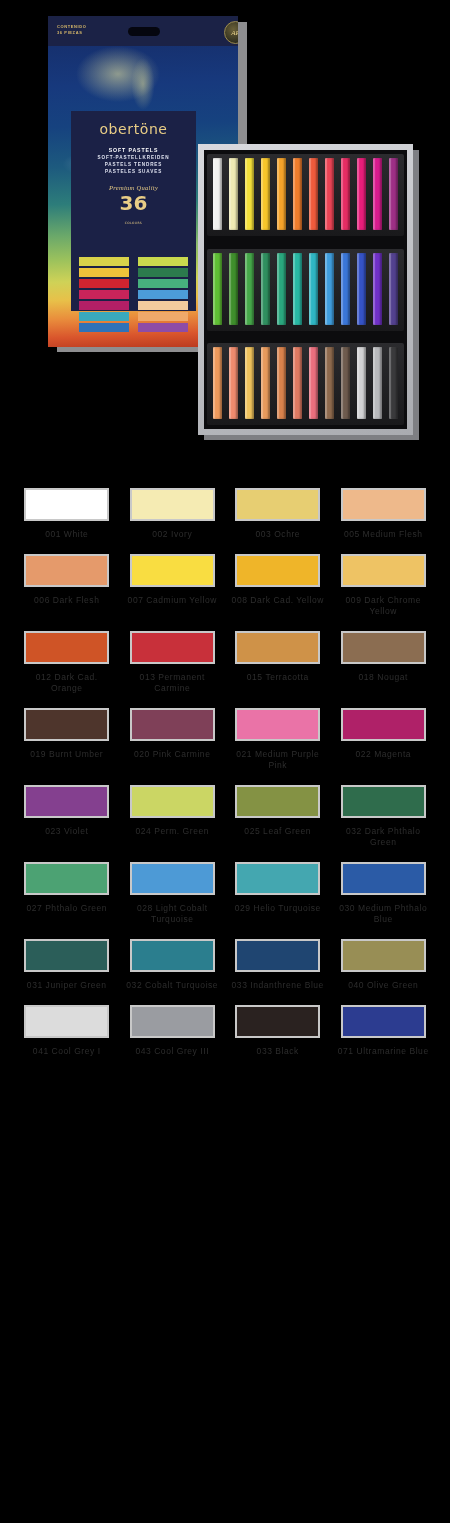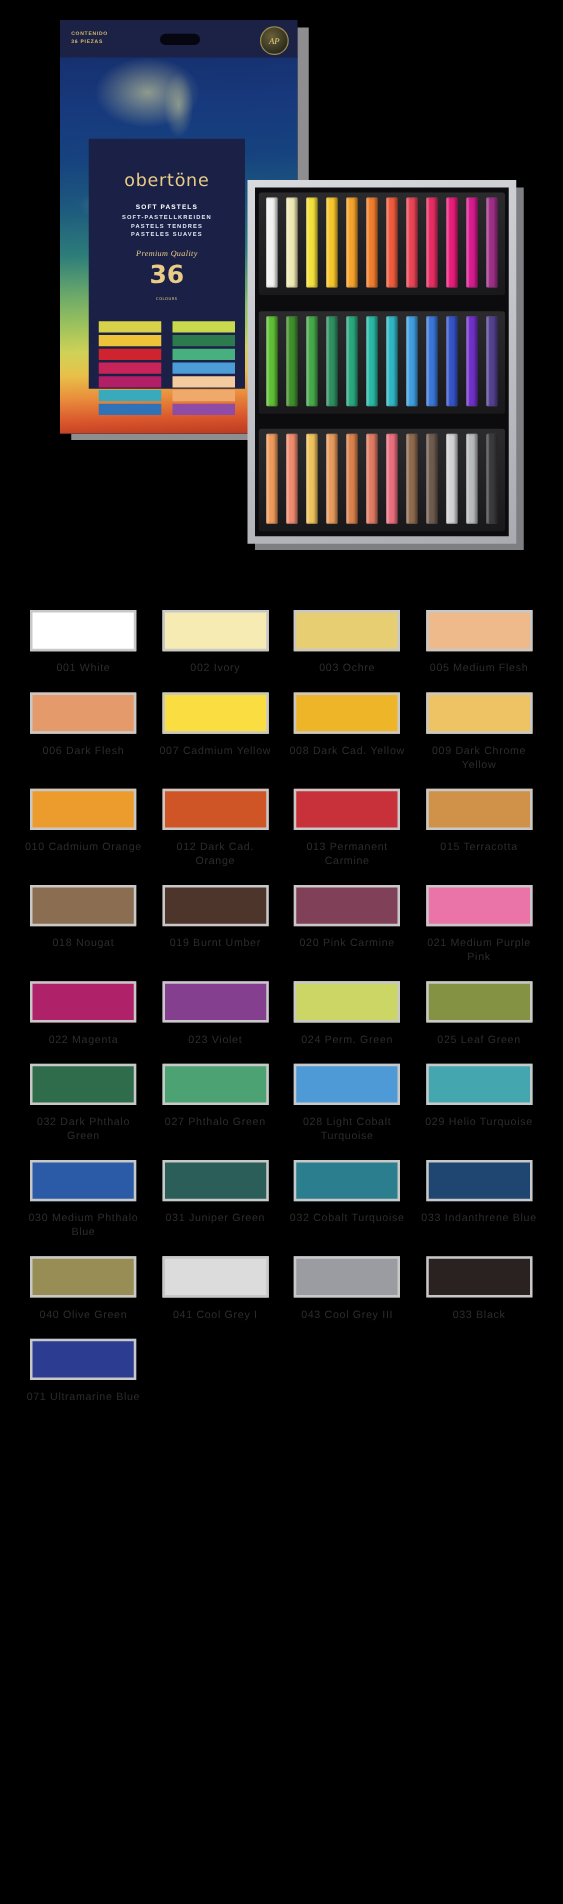--- a/index.html
+++ b/index.html
@@ -53,34 +53,34 @@
   .hang-hole{
     position:absolute;left:80px;top:11px;width:32px;height:9px;
     border-radius:5px;background:#05060f;
   }
   .contenido{
     position:absolute;left:9px;top:8px;
     color:#d8b96a;font-size:4px;font-weight:bold;letter-spacing:.6px;
     line-height:5.5px;text-align:left;
   }
   .ap-seal{
-    position:absolute;left:160px;top:5px;width:21px;height:21px;border-radius:50%;
+    position:absolute;left:176px;top:5px;width:21px;height:21px;border-radius:50%;
     background:radial-gradient(circle at 40% 35%, #6a6038, #2a2a1c 75%);
     border:1px solid #9b8a4e;color:#e5d08a;
     font-size:7px;font-weight:normal;font-style:italic;
     display:flex;align-items:center;justify-content:center;
     font-family:"Liberation Serif",serif;
   }
   
   .label-panel{
     position:absolute;left:23px;top:95px;width:125px;height:200px;
     background:#1b2146;
   }
   .brand{
-    margin-top:26px;text-align:center;color:#e9cd86;
+    margin-top:10px;text-align:center;color:#e9cd86;
     font-size:14px;letter-spacing:.6px;font-family:"DejaVu Sans",sans-serif;
   }
   .langs{margin-top:10px;text-align:center;}
   .langs div{
     color:#dfe2ef;font-size:4.6px;font-weight:bold;letter-spacing:.9px;line-height:7px;
   }
   .langs div:first-child{color:#fff;font-size:5.2px;}
   .premium{
     margin-top:9px;text-align:center;color:#e9cd86;font-size:6.5px;
     font-style:italic;font-family:"Liberation Serif",serif;letter-spacing:.3px;
@@ -267,24 +267,20 @@
     </div>
     <div class="swatch-cell">
       <div class="swatch-chip" style="background: rgb(239, 181, 41);"></div>
       <div class="swatch-label">008 Dark Cad. Yellow</div>
     </div>
     <div class="swatch-cell">
       <div class="swatch-chip" style="background: rgb(238, 195, 100);"></div>
       <div class="swatch-label">009 Dark Chrome Yellow</div>
     </div>
     <div class="swatch-cell">
-      <div class="swatch-chip" style="background: rgb(236, 156, 44);"></div>
-      <div class="swatch-label">010 Cadmium Orange</div>
-    </div>
-    <div class="swatch-cell">
       <div class="swatch-chip" style="background: rgb(207, 84, 38);"></div>
       <div class="swatch-label">012 Dark Cad. Orange</div>
     </div>
     <div class="swatch-cell">
       <div class="swatch-chip" style="background: rgb(200, 48, 58);"></div>
       <div class="swatch-label">013 Permanent Carmine</div>
     </div>
     <div class="swatch-cell">
       <div class="swatch-chip" style="background: rgb(207, 146, 72);"></div>
       <div class="swatch-label">015 Terracotta</div>

